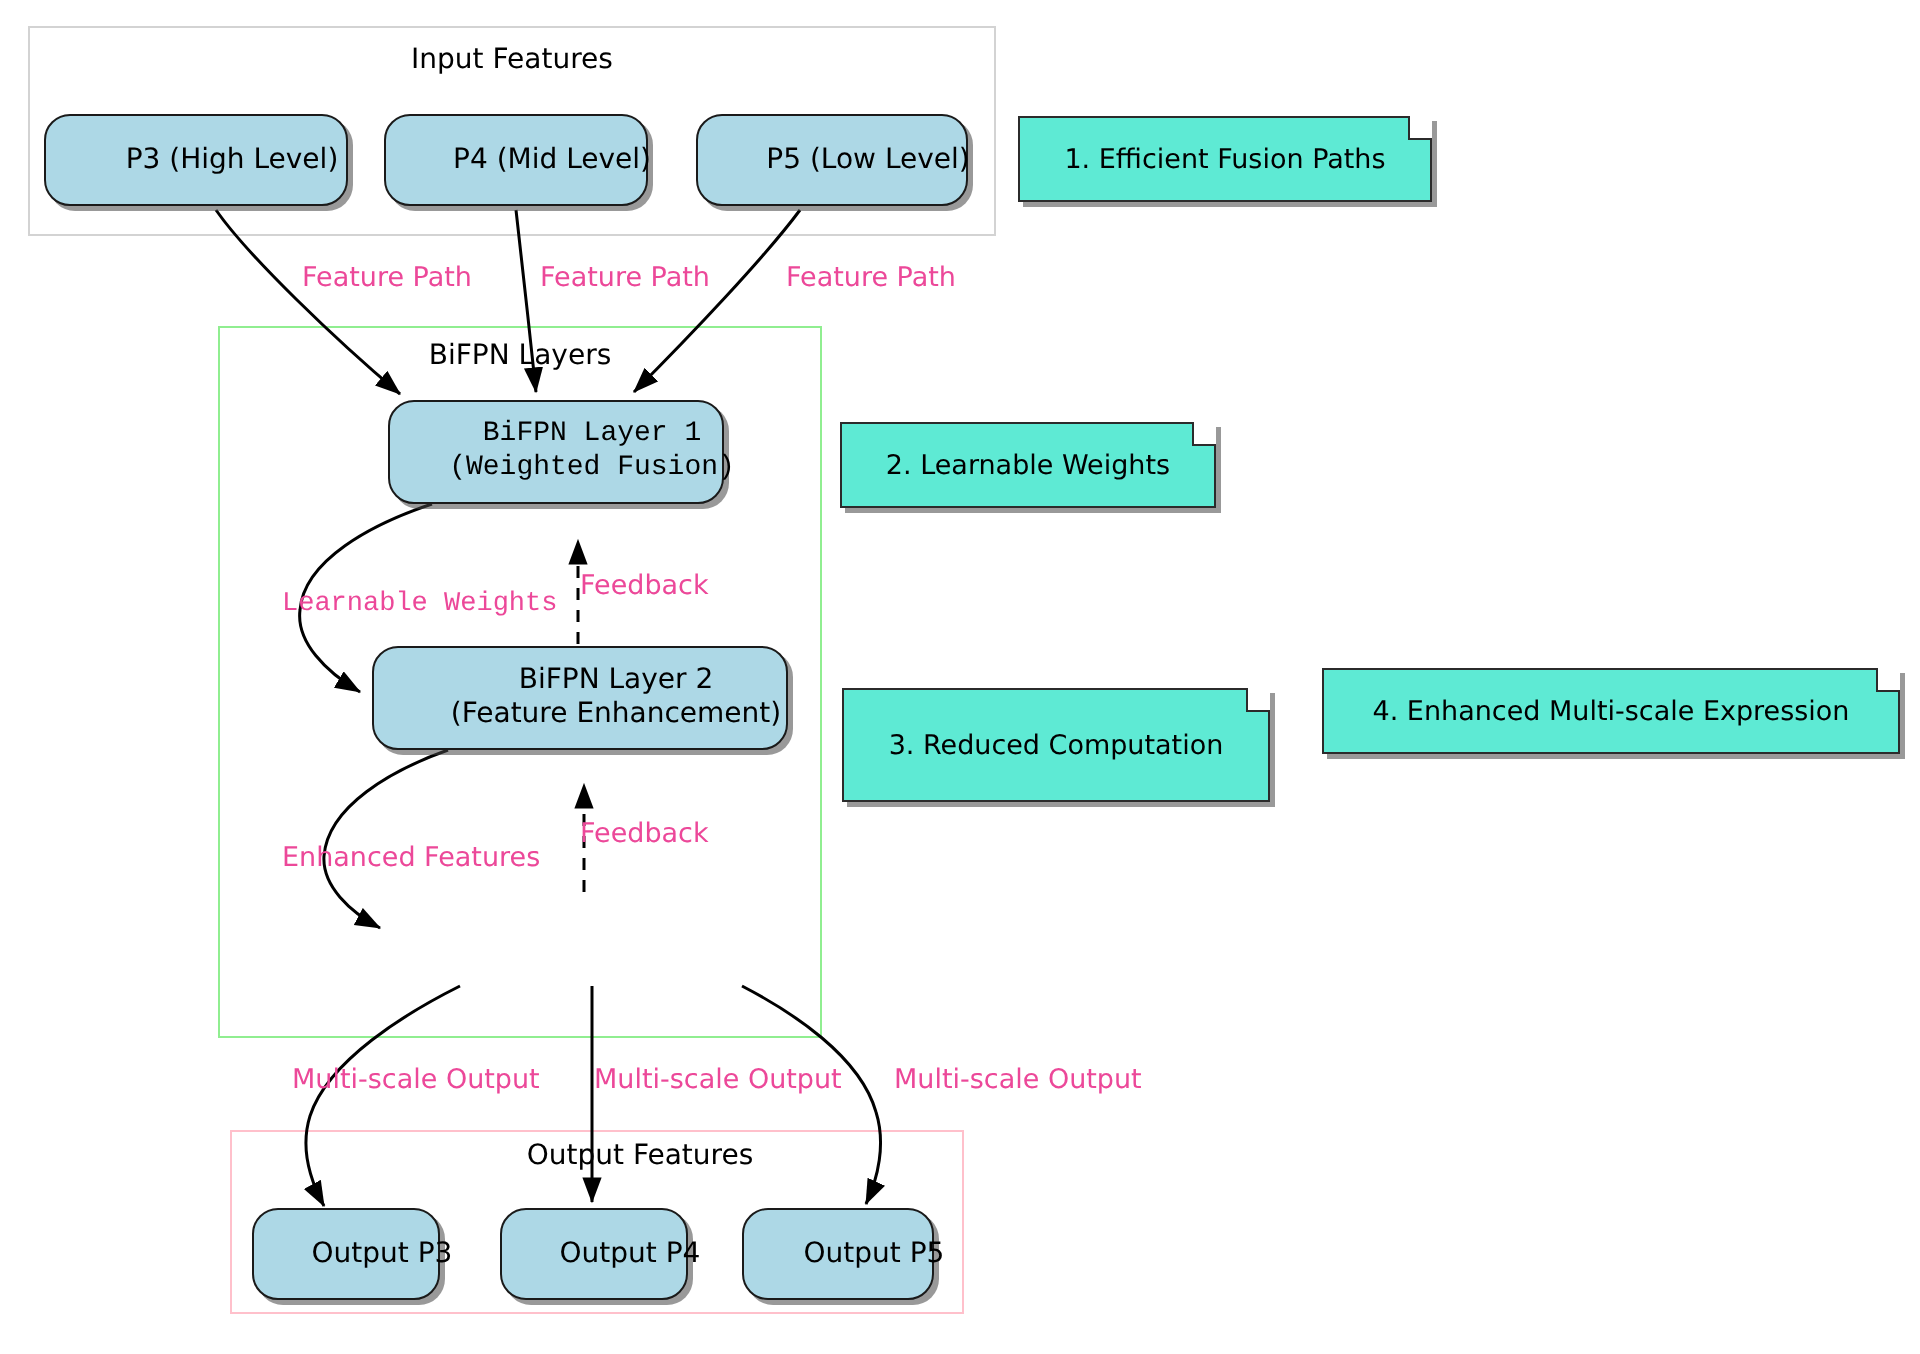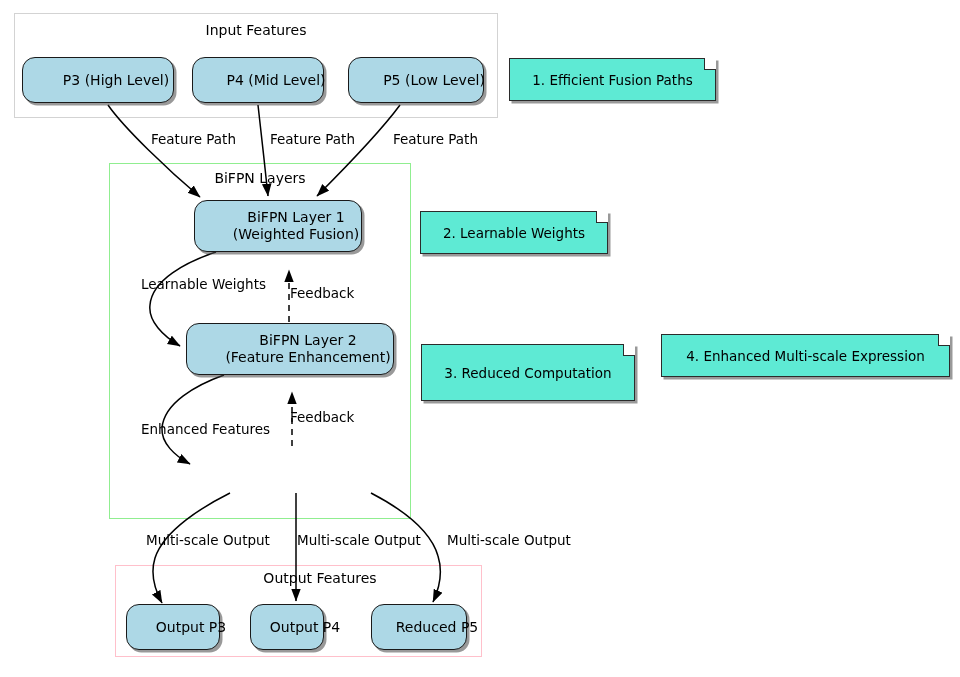--- a/index.html
+++ b/index.html
@@ -77,21 +77,21 @@
     right: -1px;
     width: 11px;
     height: 11px;
     background: #ffffff;
     border-left: 1.4px solid #2b2b2b;
     border-bottom: 1.4px solid #2b2b2b;
   }
   .edge-label {
     position: absolute;
     font-size: 13.5px;
-    color: #000000;
+    color: #ec4899;
     white-space: nowrap;
     background: transparent;
   }
 </style>
 </head>
 <body>
 
 <div id="canvas">
 
   <div class="cluster" style="left:14px; top:13px; width:484px; height:105px; border:1.4px solid #d3d3d3;"></div>
@@ -130,57 +130,57 @@
       <path d="M296,493 L296,601" marker-end="url(#ah)"></path>
 
       <path d="M371,493 C396,506 430,528 438,556 C443,572 439,589 433,602" marker-end="url(#ah)"></path>
     </g>
   </svg>
 
   <div class="edge-label" style="left:151px; top:131px;">Feature Path</div>
   <div class="edge-label" style="left:270px; top:131px;">Feature Path</div>
   <div class="edge-label" style="left:393px; top:131px;">Feature Path</div>
 
-  <div class="edge-label" style="left:141px; top:276px;">Learnable Weights</div>
+  <div class="edge-label" style="left:141px; top:295px;font-family:Liberation Mono, monospace;">Learnable Weights</div>
   <div class="edge-label" style="left:290px; top:285px;">Feedback</div>
 
   <div class="edge-label" style="left:141px; top:409px;margin-top:12px;">Enhanced Features</div>
   <div class="edge-label" style="left:290px; top:409px;">Feedback</div>
 
   <div class="edge-label" style="left:146px; top:532px;">Multi-scale Output</div>
   <div class="edge-label" style="left:297px; top:532px;">Multi-scale Output</div>
   <div class="edge-label" style="left:447px; top:532px;">Multi-scale Output</div>
 
   <div class="node-box" style="left:22px; top:57px; width:152px; height:46px;">
     <span>P3 (High Level)</span>
   </div>
   <div class="node-box" style="left:192px; top:57px; width:132px; height:46px;align-items:center;">
     <span>P4 (Mid Level)</span>
   </div>
   <div class="node-box" style="left:348px; top:57px; width:136px; height:46px;">
     <span>P5 (Low Level)</span>
   </div>
 
-  <div class="node-box" style="left:194px; top:200px; width:168px; height:52px;">
+  <div class="node-box" style="left:194px; top:200px; width:168px; height:52px;font-family:Liberation Mono, monospace;">
     <span>BiFPN Layer 1</span>
     <span>(Weighted Fusion)</span>
   </div>
   <div class="node-box" style="left:186px; top:323px; width:208px; height:52px;">
     <span>BiFPN Layer 2</span>
     <span>(Feature Enhancement)</span>
   </div>
 
   <div class="node-box" style="left:126px; top:604px; width:94px; height:46px;">
     <span>Output P3</span>
   </div>
-  <div class="node-box" style="left:250px; top:604px; width:74px; height:46px;">
+  <div class="node-box" style="left:250px; top:604px; width:94px; height:46px;">
     <span>Output P4</span>
   </div>
   <div class="node-box" style="left:371px; top:604px; width:96px; height:46px;">
-    <span>Reduced P5</span>
+    <span>Output P5</span>
   </div>
 
   <div class="note" style="left:509px; top:58px; width:207px; height:43px;">
     <span>1. Efficient Fusion Paths</span>
     <span class="note-fold"></span>
   </div>
 
   <div class="note" style="left:420px; top:211px; width:188px; height:43px;">
     <span>2. Learnable Weights</span>
     <span class="note-fold"></span>

